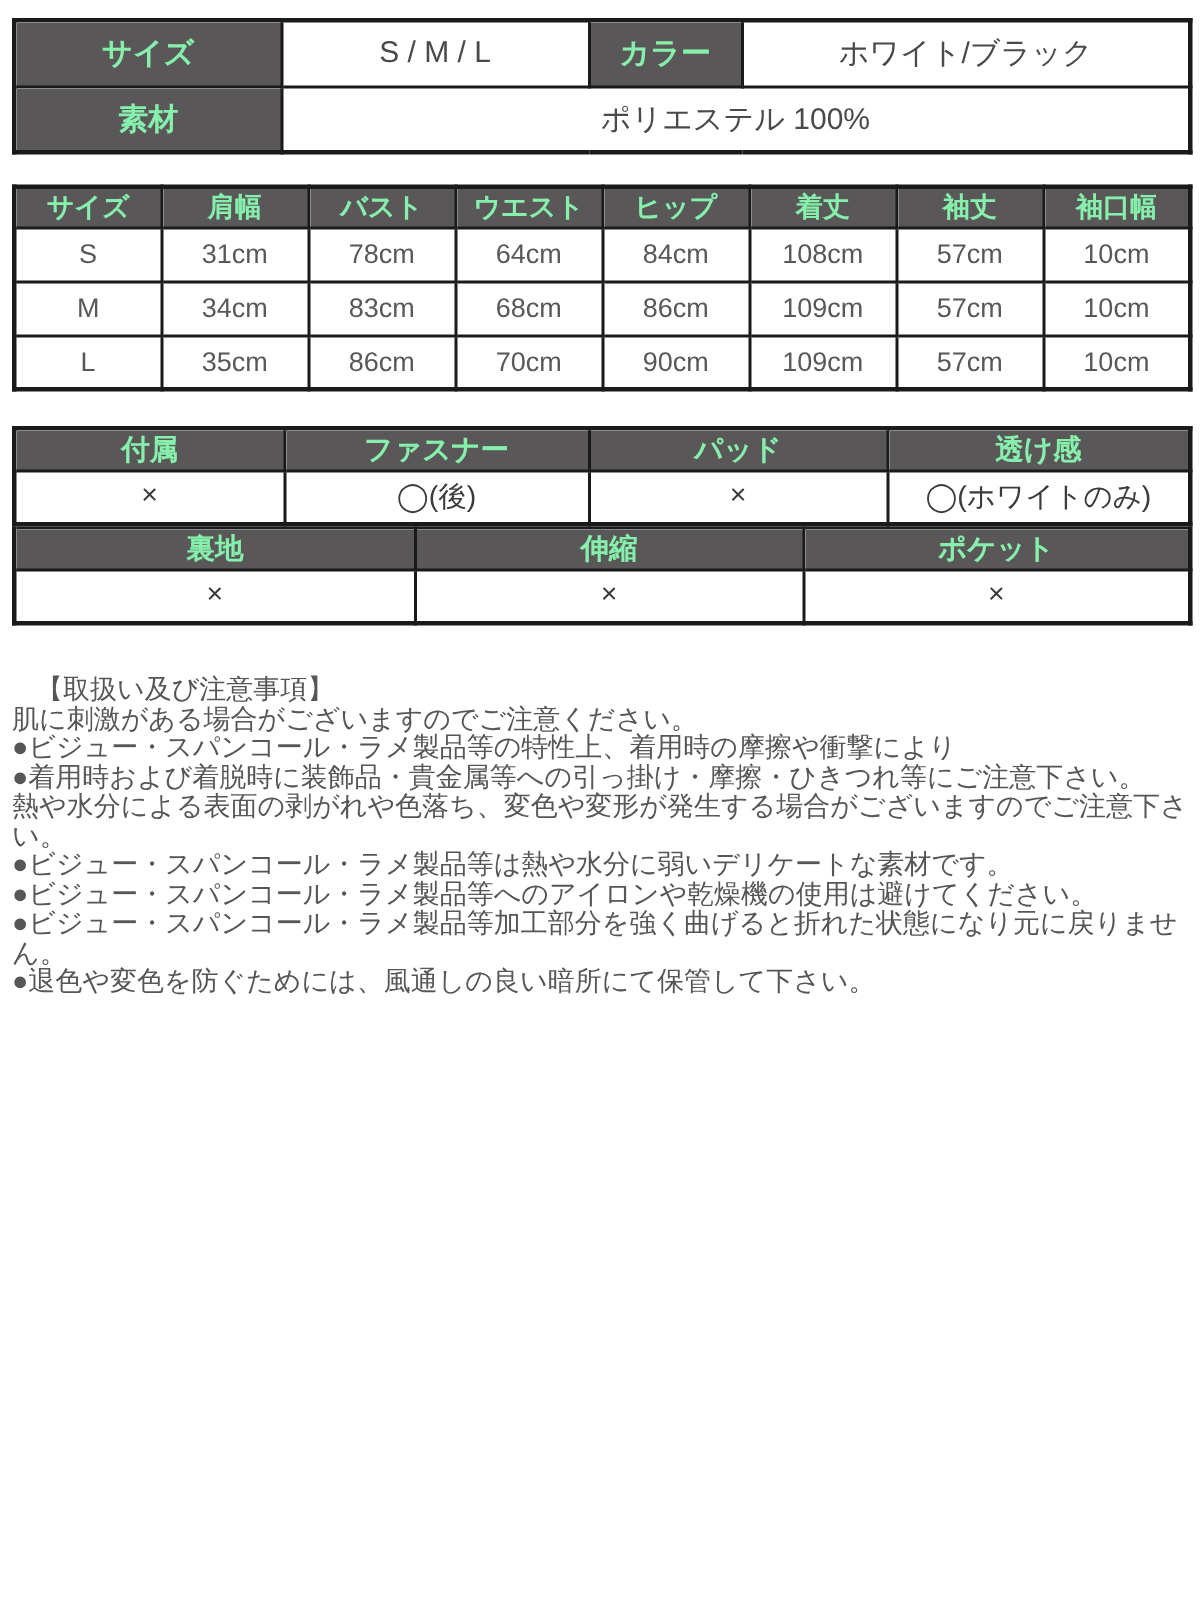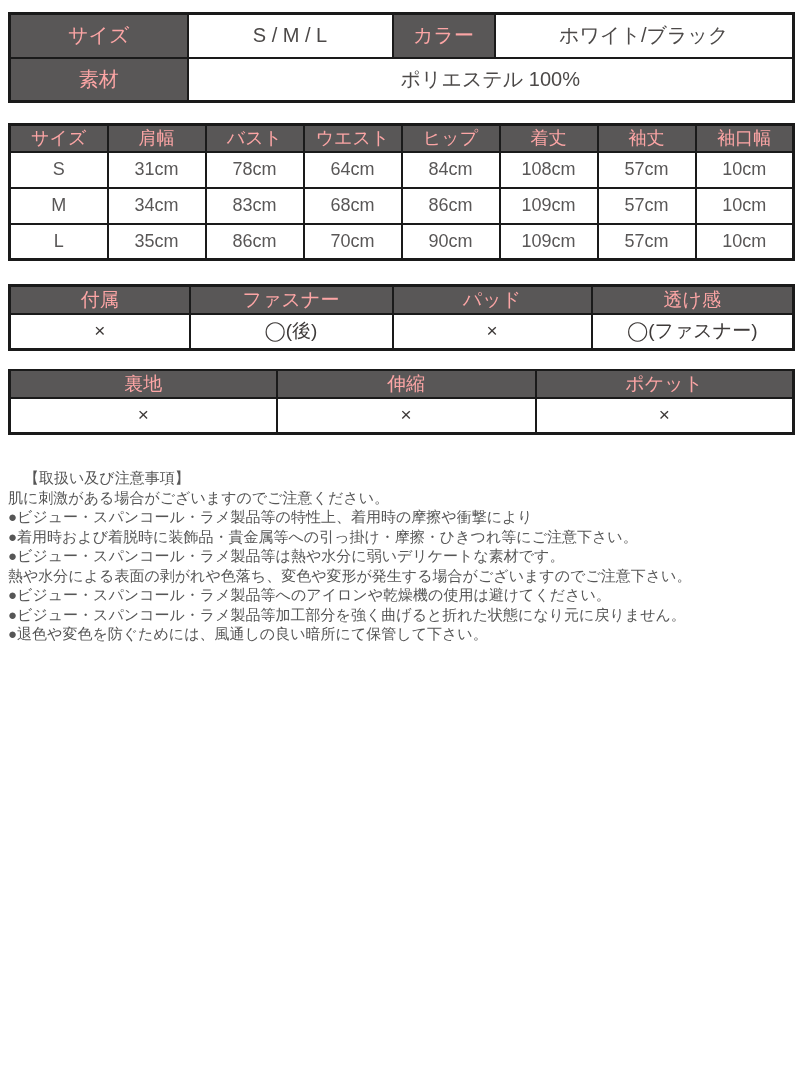--- a/index.html
+++ b/index.html
@@ -22,43 +22,43 @@
   }
   th, td {
     border: 2px solid #1a1a1a;
     text-align: center;
     vertical-align: middle;
     overflow: hidden;
     white-space: nowrap;
   }
   th.hd {
     background: #595757;
-    color: #fca5a5;
-    font-weight: normal;
+    color: #86efac;
+    font-weight: bold;
   }
 
   
   .spec-table { margin-top: 12px; }
   .spec-table th, .spec-table td { height: 44px; font-size: 20px; }
 
   
   .meas-table { margin-top: 20px; }
   .meas-table th { height: 27px; font-size: 18px; }
   .meas-table td { height: 36px; font-size: 18px; color: #595757; }
 
   
   .feat-table-a { margin-top: 23px; }
   .feat-table-a th { height: 27px; font-size: 19px; }
   .feat-table-a td { height: 35px; font-size: 19px; color: #3e3a39; }
-  .feat-table-b { margin-top: 18px; border-top-width: 2px; }
+  .feat-table-b { margin-top: 0; border-top-width: 2px; }
   .feat-table-b th { height: 28px; font-size: 19px; }
   .feat-table-b td { height: 36px; font-size: 19px; color: #3e3a39; }
 
   
-  .notes { margin-top: 33px; font-size: 15px; line-height: 19.5px; color: #565656; }
+  .notes { margin-top: 33px; font-size: 18px; line-height: 19.5px; color: #565656; }
   .notes .title { padding-left: 16px; }
   .notes .line { letter-spacing: 0; }
 </style>
 </head>
 <body>
 
 <div class="content">
 
   <table class="spec-table">
     <colgroup>
@@ -137,21 +137,21 @@
         <tr>
       <th class="hd">付属</th>
       <th class="hd">ファスナー</th>
       <th class="hd">パッド</th>
       <th class="hd">透け感</th>
     </tr>
     <tr>
       <td>×</td>
       <td>◯(後)</td>
       <td>×</td>
-      <td>◯(ファスナー)</td>
+      <td>◯(ホワイトのみ)</td>
     </tr>
   </tbody>
     </table>
 
   <table class="feat-table-b">
     <colgroup>
       <col style="width:267px">
         <col style="width:259px">
         <col>
     </colgroup>
@@ -167,20 +167,20 @@
       <td>×</td>
     </tr>
   </tbody>
     </table>
 
   <div class="notes">
     <div class="title">【取扱い及び注意事項】</div>
     <div class="line">肌に刺激がある場合がございますのでご注意ください。</div>
     <div class="line">●ビジュー・スパンコール・ラメ製品等の特性上、着用時の摩擦や衝撃により</div>
     <div class="line">●着用時および着脱時に装飾品・貴金属等への引っ掛け・摩擦・ひきつれ等にご注意下さい。</div>
+    <div class="line">熱や水分による表面の剥がれや色落ち、変色や変形が発生する場合がございますのでご注意下さい。</div>
     <div class="line">●ビジュー・スパンコール・ラメ製品等は熱や水分に弱いデリケートな素材です。</div>
-    <div class="line">熱や水分による表面の剥がれや色落ち、変色や変形が発生する場合がございますのでご注意下さい。</div>
     <div class="line">●ビジュー・スパンコール・ラメ製品等へのアイロンや乾燥機の使用は避けてください。</div>
     <div class="line">●ビジュー・スパンコール・ラメ製品等加工部分を強く曲げると折れた状態になり元に戻りません。</div>
     <div class="line">●退色や変色を防ぐためには、風通しの良い暗所にて保管して下さい。</div>
   </div>
 
 </div>
 
 </body></html>

